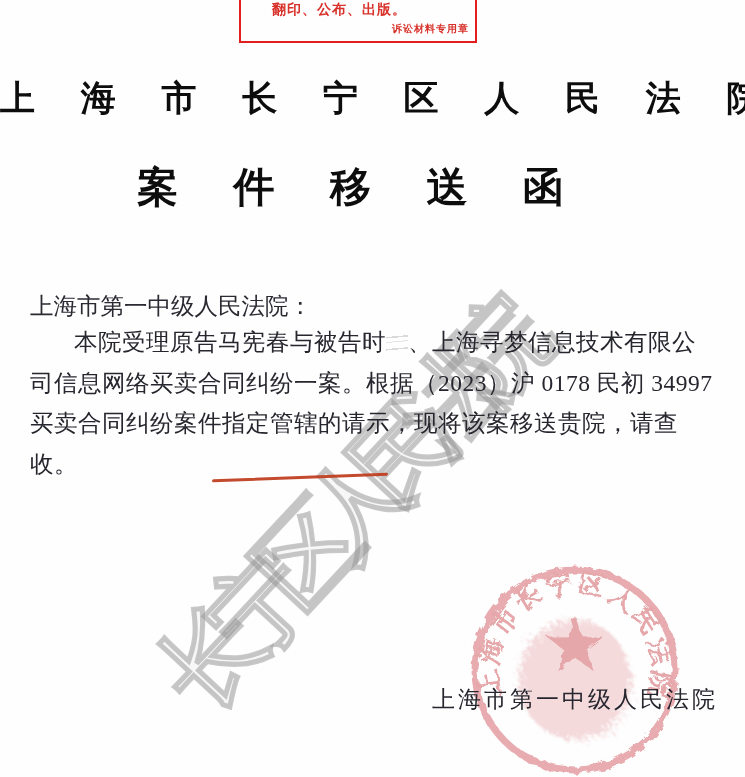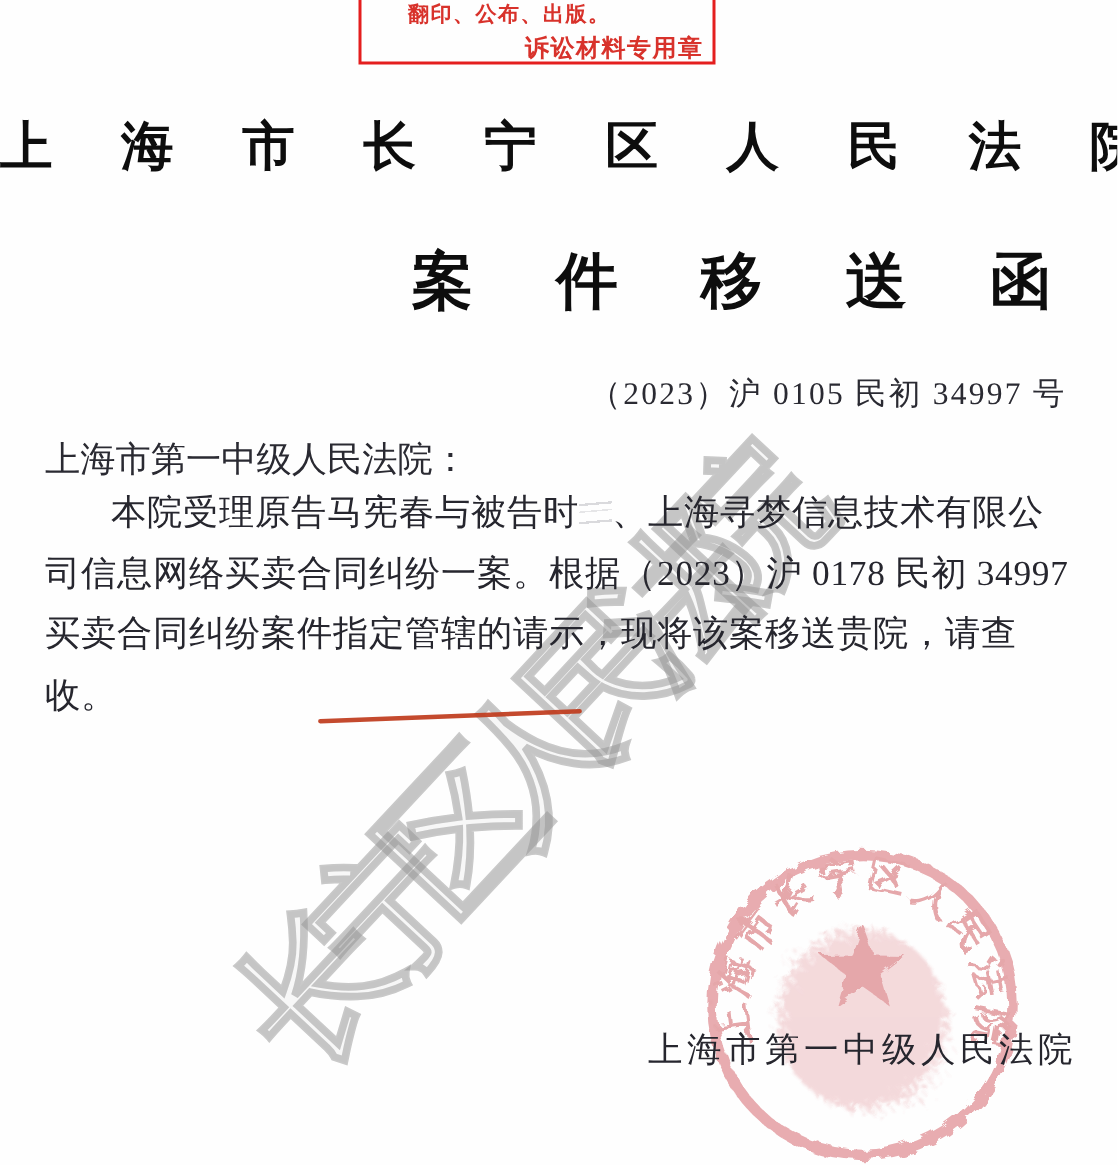--- a/index.html
+++ b/index.html
@@ -5,33 +5,33 @@
   html,body{margin:0;padding:0;background:#ffffff;}
   .page{position:relative;width:745px;height:777px;background:#fefefe;overflow:hidden;
         font-family:"Liberation Serif",serif;color:#26262e;}
 
   
   .stamp-box{position:absolute;left:239px;top:-17px;width:238px;height:60px;
              border:2.5px solid #e41e1e;box-sizing:border-box;background:transparent;}
   .stamp-line1{position:absolute;left:11px;top:16px;font-family:"Liberation Sans",sans-serif;
                font-weight:bold;font-size:14px;color:#d8322b;letter-spacing:1px;white-space:nowrap;padding-left:20px;}
   .stamp-line2{position:absolute;right:6px;top:37px;font-family:"Liberation Sans",sans-serif;
-               font-weight:bold;font-size:16px;color:#d8322b;letter-spacing:1px;white-space:nowrap;}
+               font-weight:bold;font-size:10px;color:#d8322b;letter-spacing:1px;white-space:nowrap;}
 
   
   .watermark{position:absolute;left:347px;top:515px;transform:translate(-50%,-50%) rotate(-47deg);
              white-space:nowrap;font-size:100px;letter-spacing:-30px;font-weight:bold;
              color:rgba(150,150,150,0.07);-webkit-text-stroke:2px rgba(148,148,148,0.5);
              font-family:"Liberation Serif",serif;pointer-events:none;}
 
   .court-title{position:absolute;left:0;top:80px;width:745px;text-align:center;
                padding-right:18px;box-sizing:border-box;
                font-family:"Liberation Sans",sans-serif;font-weight:bold;font-size:35px;
                letter-spacing:18px;color:#0d0d0d;line-height:1;white-space:nowrap;}
-  .doc-title{position:absolute;left:0;top:167px;width:745px;text-align:right;
+  .doc-title{position:absolute;left:0;top:167px;width:745px;text-align:center;
              padding-right:22px;box-sizing:border-box;
              font-family:"Liberation Sans",sans-serif;font-weight:bold;font-size:41px;
              letter-spacing:22px;color:#0d0d0d;line-height:1;white-space:nowrap;}
 
   .case-number{position:absolute;right:34px;top:248px;font-size:21px;letter-spacing:1.5px;
                color:#2a2a32;white-space:nowrap;}
 
   .recipient{position:absolute;left:30px;top:290px;font-size:23.5px;color:#2a2a32;white-space:nowrap;text-align:right;}
 
   .body-text{position:absolute;left:30px;top:322px;width:680px;font-size:23.5px;
@@ -65,21 +65,20 @@
   <div class="stamp-box">
     <div class="stamp-line1">翻印、公布、出版。</div>
     <div class="stamp-line2">诉讼材料专用章</div>
   </div>
 
   <div class="watermark">长宁区人民法院</div>
 
   <div class="court-title">上 海 市 长 宁 区 人 民 法 院</div>
   <div class="doc-title">案 件 移 送 函</div>
 
-  <div class="case-number">（2023）沪 0105 民初 34997 号</div>
 
   <div class="recipient">上海市第一中级人民法院：</div>
 
   <div class="body-text">
     <div class="line indent">
       <span>本院受理原告马宪春与被告时</span><span class="redact"></span><span>、上海寻梦信息技术有限公</span>
     </div>
     <div class="line">司信息网络买卖合同纠纷一案。根据（2023）沪 0178 民初 34997</div>
     <div class="line">买卖合同纠纷案件指定管辖的请示，现将该案移送贵院，请查</div>
     <div class="line">收。</div>

